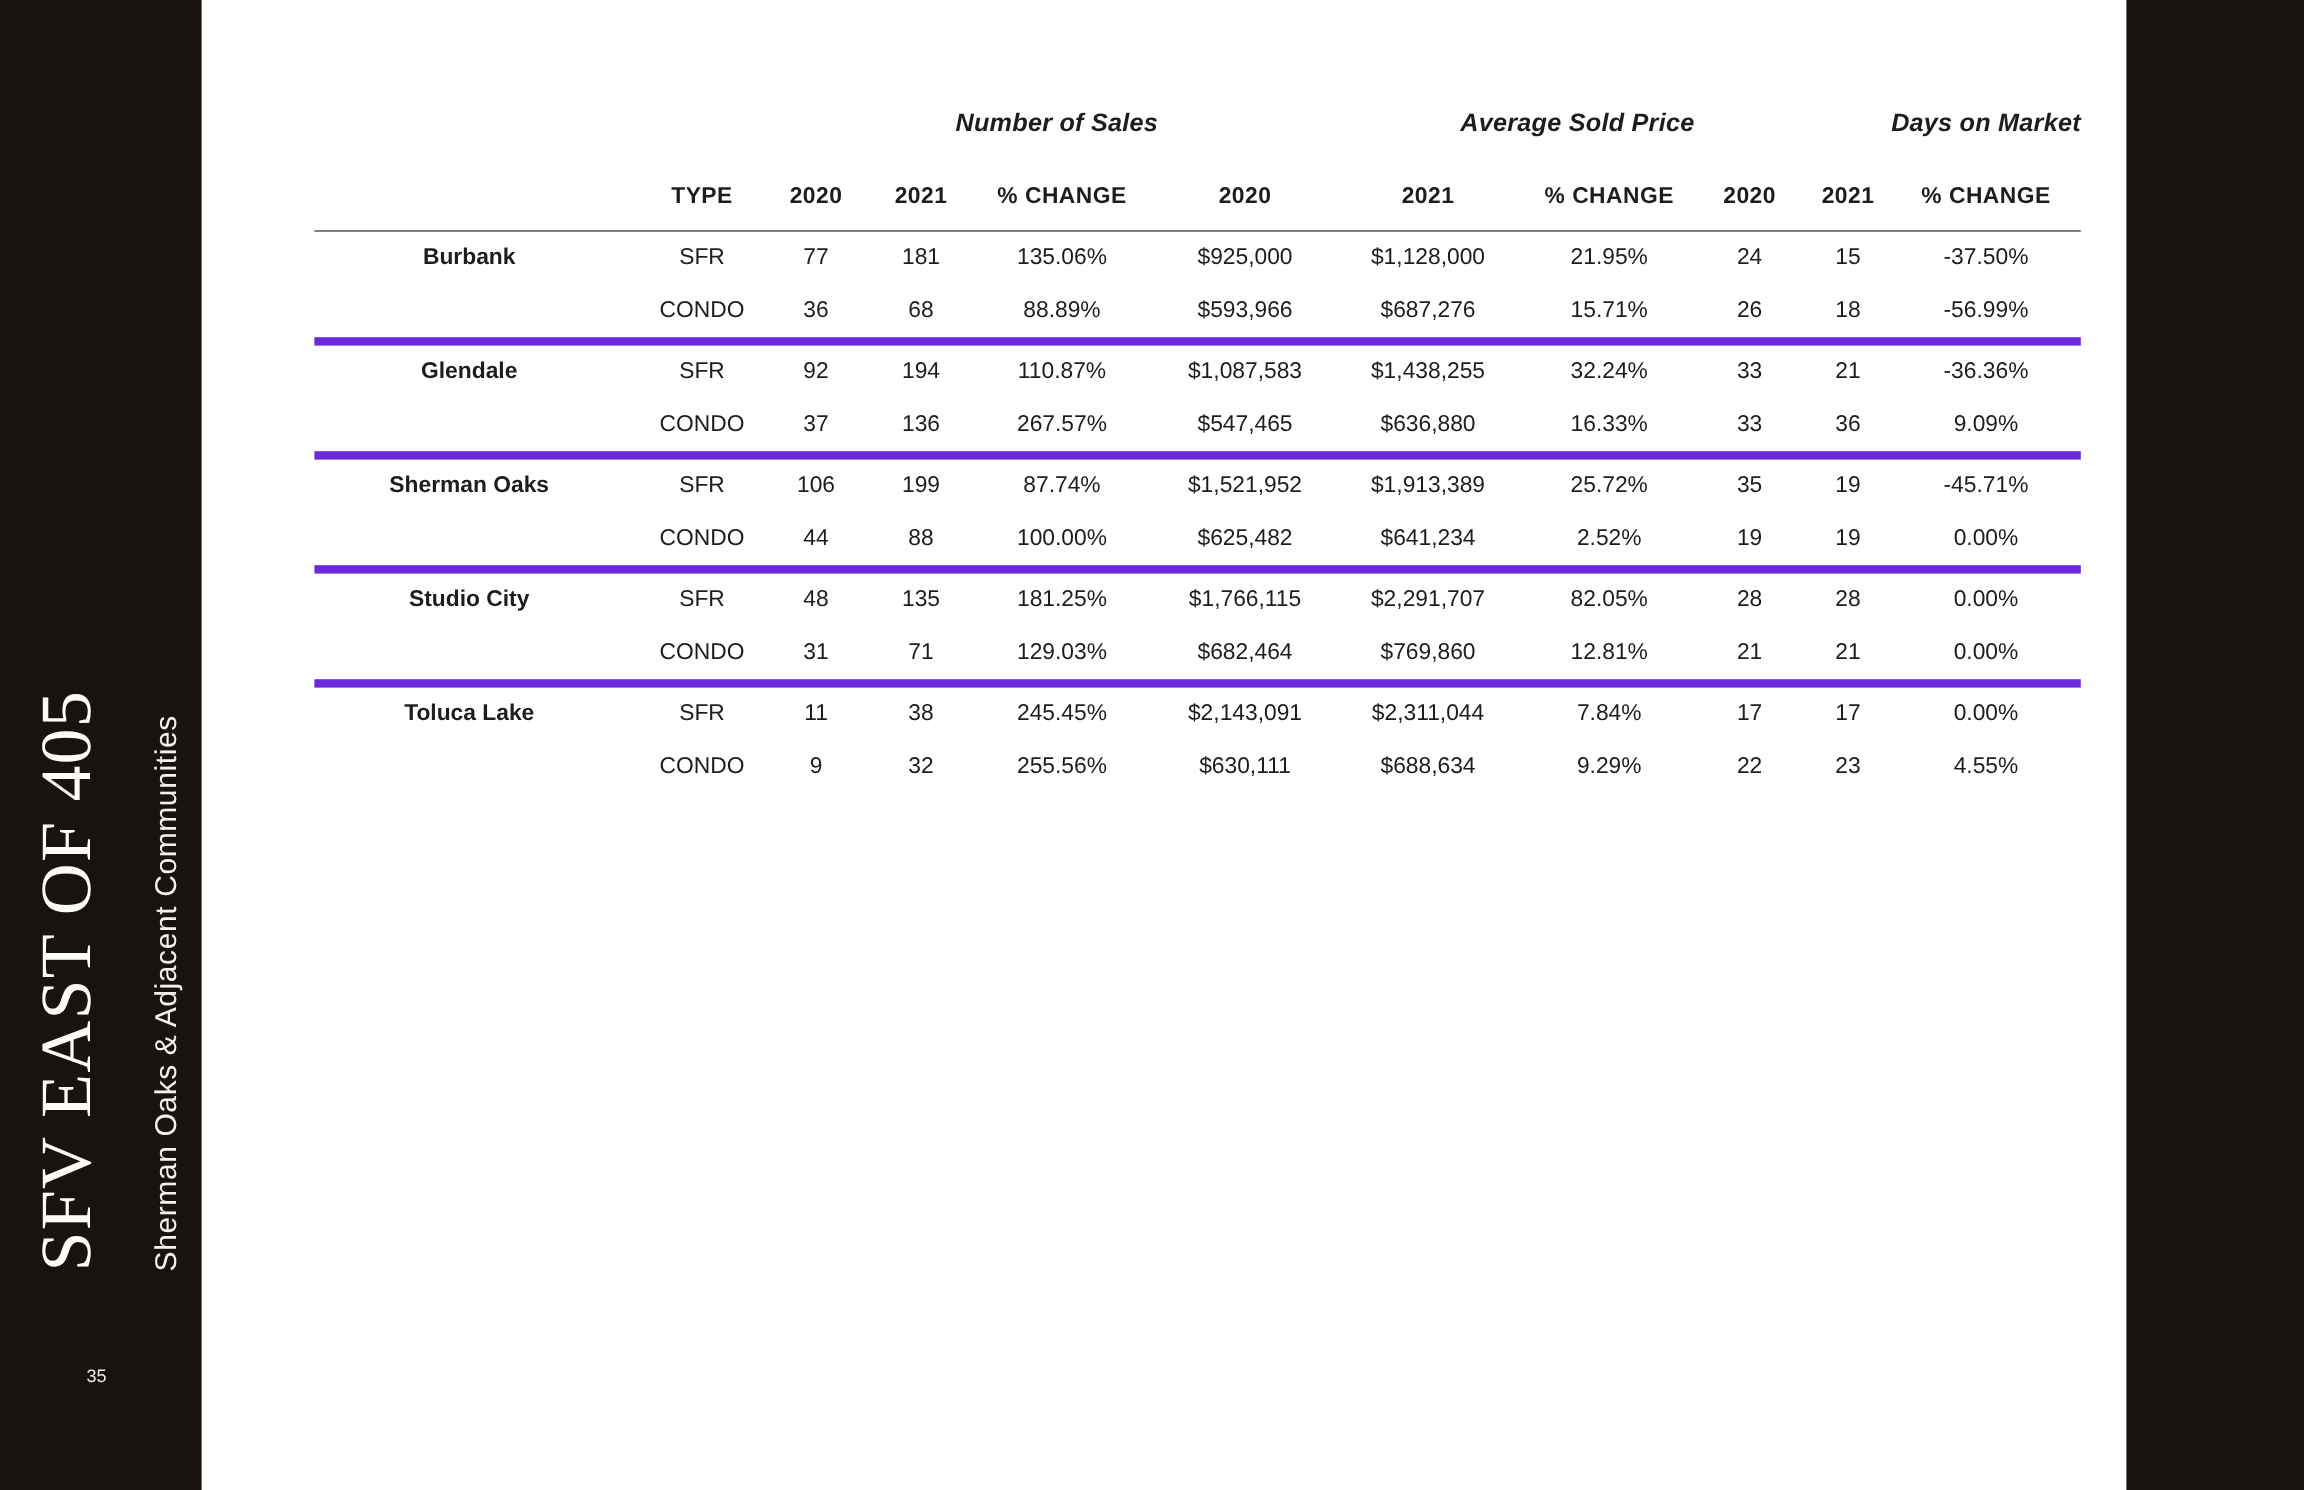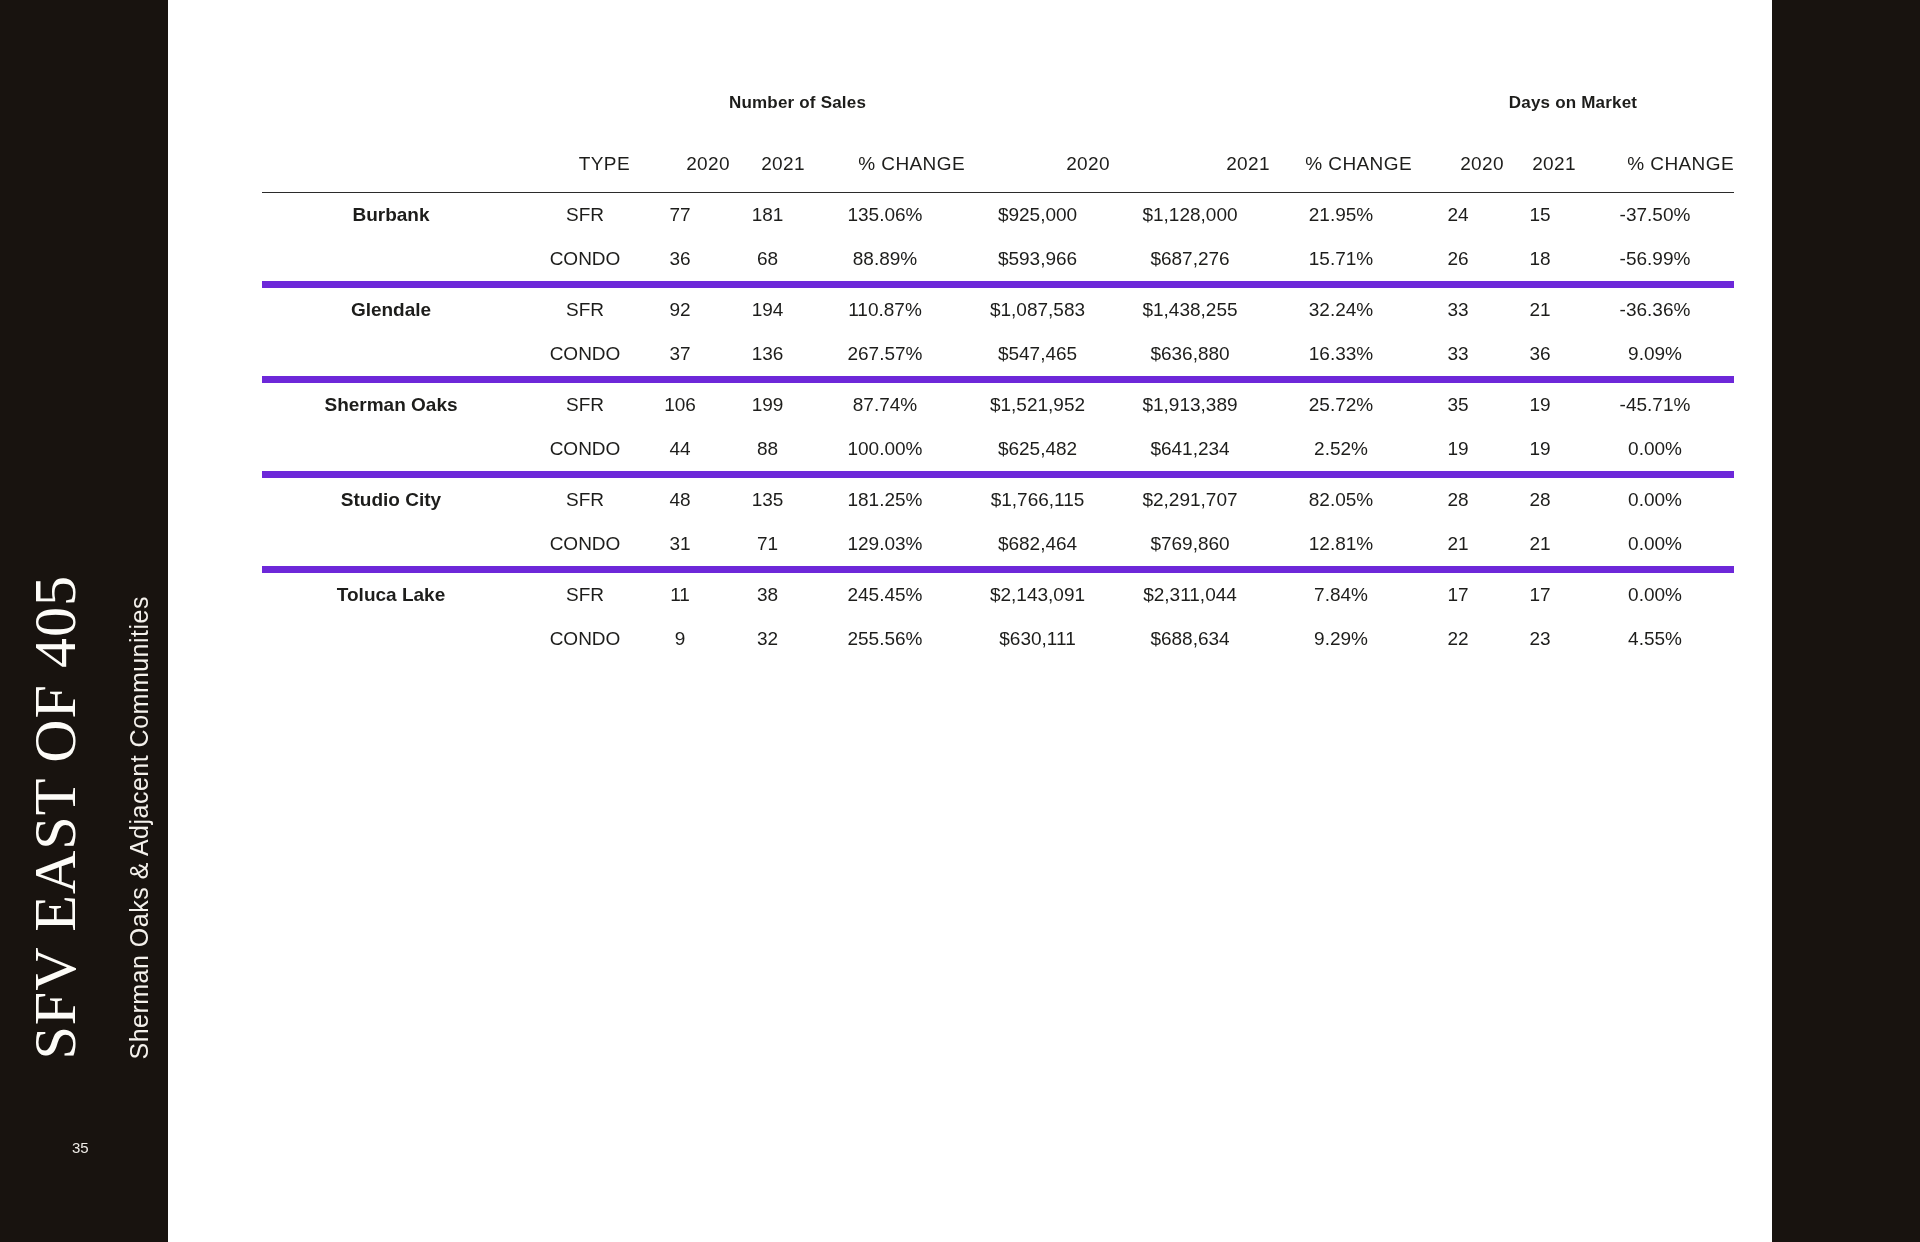--- a/index.html
+++ b/index.html
@@ -27,27 +27,27 @@
   .page-num { position:absolute; color:#efece7; font-size:15px; }
   .page-num.pn-left  { left:72px;  bottom:86px; }
 
   
   .table-wrap { position:absolute; left:262px; top:70px; width:1472px; }
   .tgrid {
     display:grid; align-items:center;
     grid-template-columns:278px 90px 100px 75px 160px 145px 160px 142px 92px 72px 158px;
   }
   .group-row { height:66px; }
-  .ghead { text-align:center; font-weight:700; font-size:17px; letter-spacing:0.2px; }
+  .ghead { text-align:right; font-weight:700; font-size:21px; letter-spacing:0.2px;font-style:italic; }
   .g1 { grid-column:3/6; }
   .g2 { grid-column:6/9; }
   .g3 { grid-column:9/12; }
 
   .head-row { height:56px; border-bottom:1.5px solid #2b2b2b; }
-  .hcell { text-align:right; font-size:19px; letter-spacing:0.4px; font-weight:400; }
+  .hcell { text-align:center; font-size:19px; letter-spacing:0.4px; font-weight:700; }
 
   .trow { height:44px; }
   .trow.group-start { border-top:7px solid #6d28d9; }
   .cell { text-align:center; font-size:19px; font-weight:400; white-space:nowrap; }
   .cell.area { text-align:center; padding-right:20px; font-weight:700; }
 </style>
 </head>
 <body>
 
 <div class="page">
@@ -61,20 +61,21 @@
   <div class="bar right">
     
     
     
   </div>
 
   <div class="table-wrap">
 
     <div class="tgrid group-row">
       <div class="ghead g1">Number of Sales</div>
+      <div class="ghead g2">Average Sold Price</div>
       <div class="ghead g3">Days on Market</div>
     </div>
 
     <div class="tgrid head-row">
       <div class="cell area"></div>
       <div class="hcell">TYPE</div>
       <div class="hcell">2020</div>
       <div class="hcell">2021</div>
       <div class="hcell">% CHANGE</div>
       <div class="hcell">2020</div>

